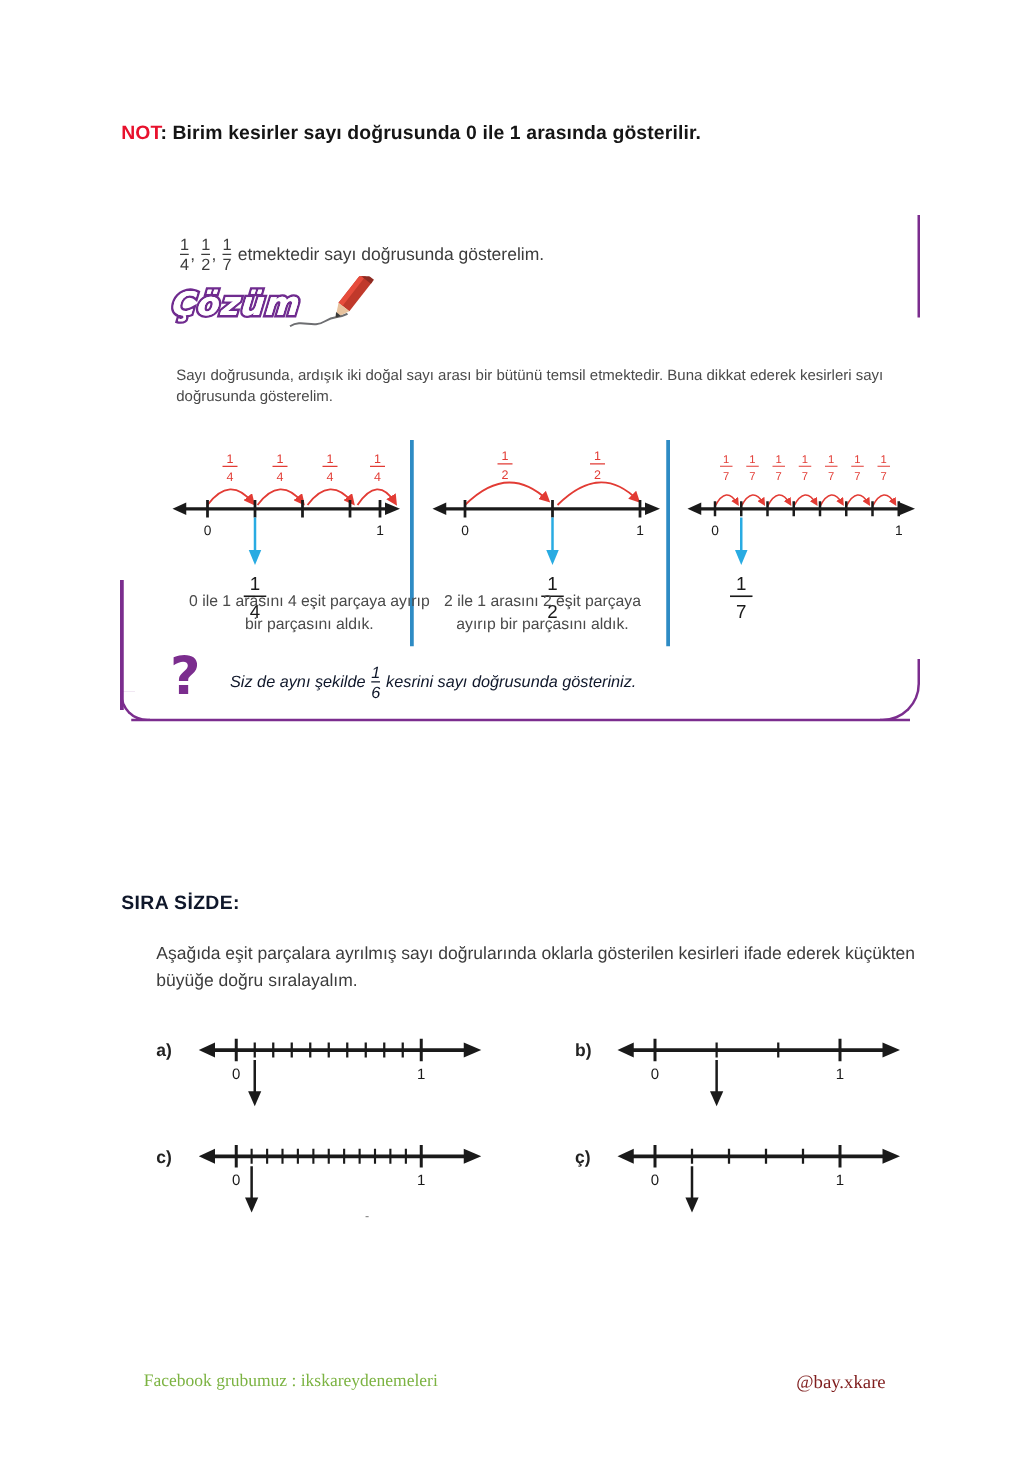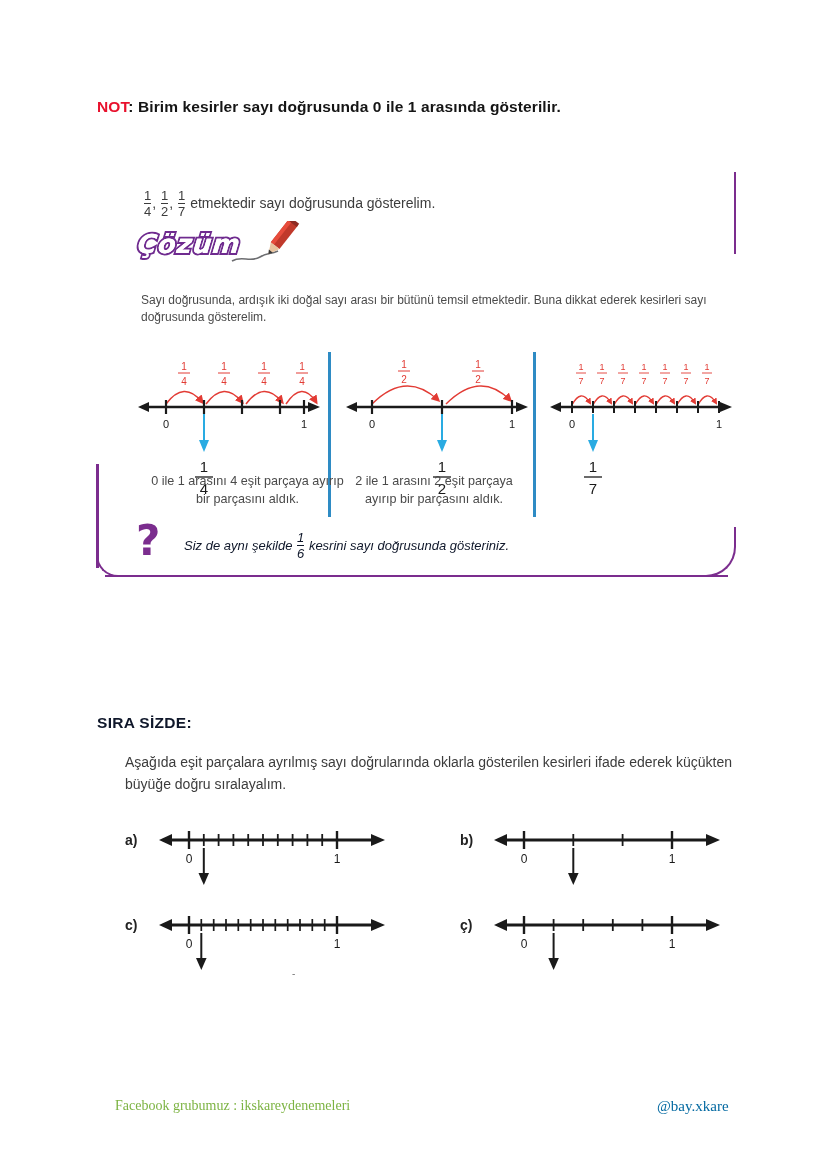--- a/index.html
+++ b/index.html
@@ -111,21 +111,21 @@
   }
   .svgwrap{position:absolute;left:32px;top:0;}
 
   
   .footer-left{
     position:absolute;left:115px;top:1098px;
     font-family:"Liberation Serif",serif;font-size:14px;color:#7cb342;
   }
   .footer-right{
     position:absolute;left:637px;top:1098px;
-    font-family:"Liberation Serif",serif;font-size:15px;color:#0369a1;margin-left:20px;
+    font-family:"Liberation Serif",serif;font-size:15px;color:#7f1d1d;
   }
   .tinydash{position:absolute;left:292px;top:968px;font-size:10px;color:#777;}
 </style>
 </head>
 <body>
 
 <div class="page">
 
   <div class="note-line">
     <span class="note-key">NOT</span><span class="note-body">: Birim kesirler sayı doğrusunda  0 ile 1 arasında gösterilir.</span>

